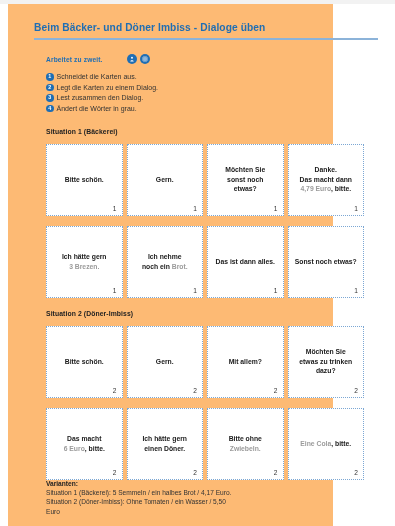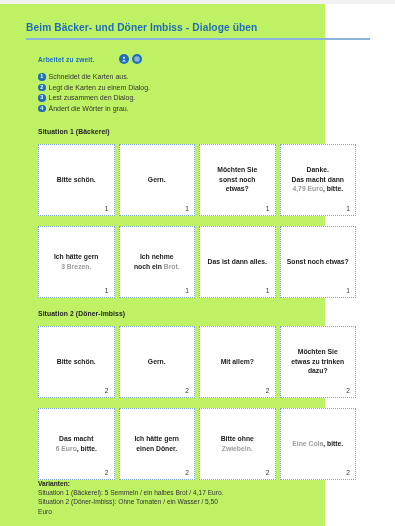--- a/index.html
+++ b/index.html
@@ -17,24 +17,24 @@
   }
   .top-strip {
     position: absolute;
     top: 0; left: 0;
     width: 395px;
     height: 4px;
     background: #f2f2f2;
   }
   .sheet {
     position: absolute;
-    top: 4px; left: 0;
+    top: 4px; left: 8px;
     width: 325px;
     height: 522px;
-    background: #bef264;
+    background: #fdba74;
   }
   .page-title {
     position: absolute;
     left: 26px;
     top: 18px;
     font-size: 10.2px;
     font-weight: bold;
     color: #1f6eb4;
     letter-spacing: 0.1px;
     white-space: nowrap;

